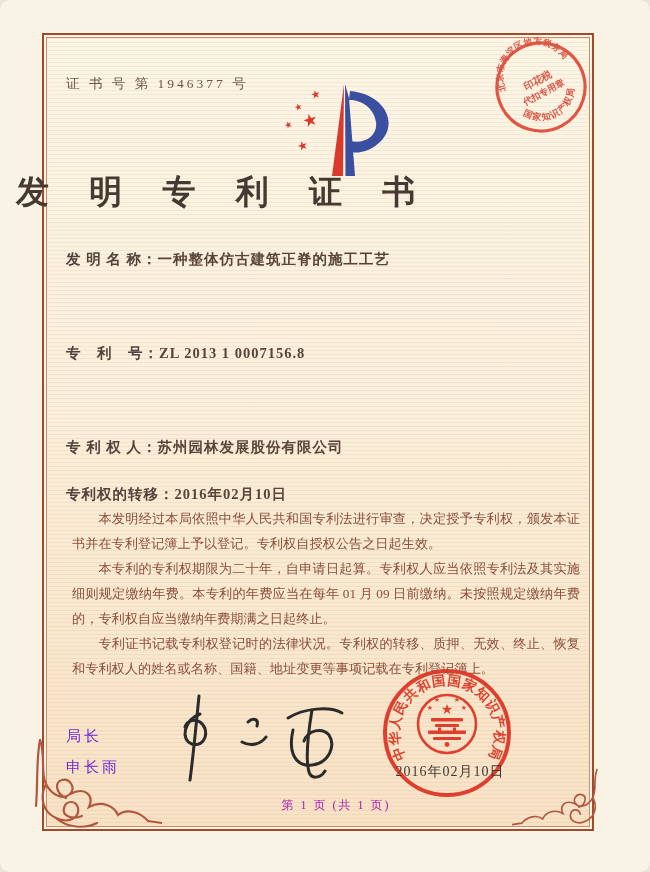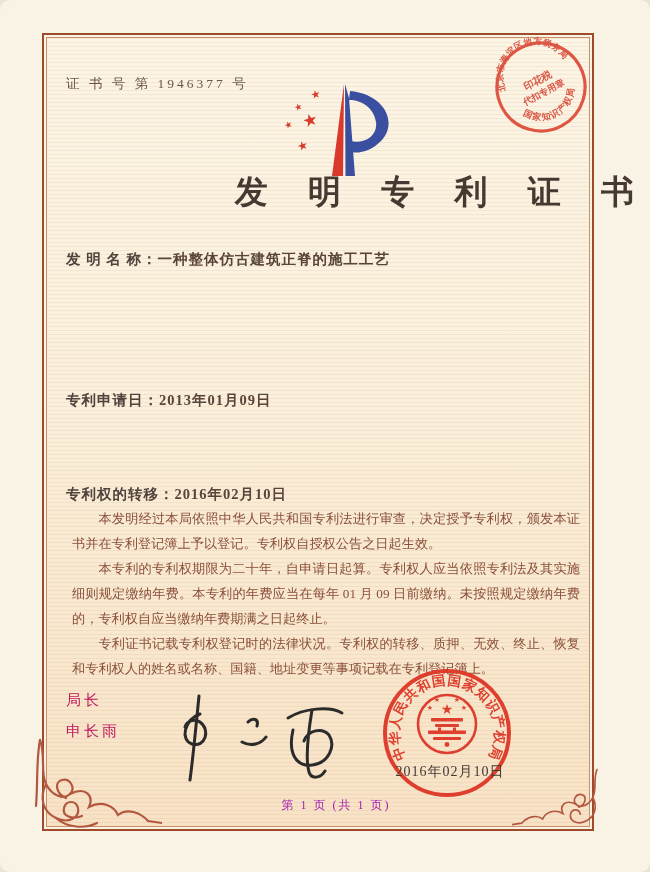--- a/index.html
+++ b/index.html
@@ -14,30 +14,30 @@
     border:2px solid #a04a2c;box-sizing:border-box;z-index:1;
   }
   .frame-inner{
     position:absolute;inset:2px;border:1px solid #c98f68;
     background-image:
       repeating-linear-gradient(180deg, rgba(209,132,82,0.12) 0px, rgba(209,132,82,0.12) 1px, rgba(0,0,0,0) 1px, rgba(0,0,0,0) 4px),
       linear-gradient(180deg,#fbf5e6 0%, #faf0dc 45%, #f8e7cd 80%, #f7e2c6 100%);
   }
   .abs{position:absolute;z-index:3;}
   .cert-no{left:66px;top:75px;font-size:13.5px;letter-spacing:3px;color:#6a5547;}
-  .title{left:0;top:170px;width:650px;text-align:right;font-size:33px;font-weight:700;
+  .title{left:0;top:170px;width:650px;text-align:left;font-size:33px;font-weight:700;
          letter-spacing:16px;text-indent:16px;color:#463931;}
   .field{left:66px;font-size:14.5px;color:#55443c;letter-spacing:1px;white-space:nowrap;font-weight:bold;}
   .flabel{color:#51423c;}
   .fvalue{color:#5a443a;}
   .paras{left:72px;top:506px;width:508px;color:#8a4f3a;font-size:13.2px;line-height:25px;
          text-align:justify;}
   .paras p{margin:0;text-indent:2em;}
-  .director{left:66px;top:684px;font-size:15px;line-height:31px;color:#be185d;
-            font-family:Liberation Sans, sans-serif;letter-spacing:3px;}
+  .director{left:66px;top:722px;font-size:15px;line-height:31px;color:#6d28d9;
+            font-family:Liberation Mono, monospace;letter-spacing:3px;}
   .seal-date{left:383px;top:763px;width:134px;text-align:center;font-size:14px;
              letter-spacing:1px;color:#403a36;z-index:6;}
   .footer{left:0;top:797px;width:650px;text-align:center;font-size:12px;
           letter-spacing:2px;color:#a21caf;margin-left:11px;}
   .stamp-svg{left:466px;top:12px;width:150px;height:150px;transform:rotate(-28deg);
              opacity:.93;z-index:4;}
   .seal-svg{left:372px;top:658px;width:150px;height:150px;opacity:.95;z-index:5;}
   .logo-svg{left:258px;top:78px;width:134px;height:106px;}
   .sig-svg{left:162px;top:686px;width:205px;height:108px;z-index:4;}
   .flourish-l{left:30px;top:736px;width:132px;height:96px;z-index:2;}
@@ -79,22 +79,25 @@
     <polygon points="86,6 74,98 85,98" fill="#d93a2b"></polygon>
     <polygon points="87,6 87.5,98 97,98 91,20" fill="#3a4fa0"></polygon>
     <path d="M92,13 C126,16 140,44 124,62 C114,73 100,76 94,74 L93,63 C106,66 120,58 118,44 C116,30 104,22 91,22 Z" fill="#3a4fa0"></path>
   </svg>
 
   <div class="abs title">发 明 专 利 证 书</div>
 
   <div class="abs field" style="top:250px">
     <span class="flabel">发 明 名 称：</span><span class="fvalue">一种整体仿古建筑正脊的施工工艺</span>
   </div>
-  <div class="abs field" style="top:391px">
-    <span class="flabel">专利申请日：</span><span class="fvalue">2013年01月09日</span>
+  <div class="abs field" style="top:344px">
+    <span class="flabel">专　利　号：</span><span class="fvalue">ZL 2013 1 0007156.8</span>
+  </div>
+  <div class="abs field" style="top:438px">
+    <span class="flabel">专 利 权 人：</span><span class="fvalue">苏州园林发展股份有限公司</span>
   </div>
   <div class="abs field" style="top:485px">
     <span class="flabel">专利权的转移：</span><span class="fvalue">2016年02月10日</span>
   </div>
 
   <div class="abs paras">
     <p>本发明经过本局依照中华人民共和国专利法进行审查，决定授予专利权，颁发本证书并在专利登记簿上予以登记。专利权自授权公告之日起生效。</p>
     <p>本专利的专利权期限为二十年，自申请日起算。专利权人应当依照专利法及其实施细则规定缴纳年费。本专利的年费应当在每年 01 月 09 日前缴纳。未按照规定缴纳年费的，专利权自应当缴纳年费期满之日起终止。</p>
     <p>专利证书记载专利权登记时的法律状况。专利权的转移、质押、无效、终止、恢复和专利权人的姓名或名称、国籍、地址变更等事项记载在专利登记簿上。</p>
   </div>

